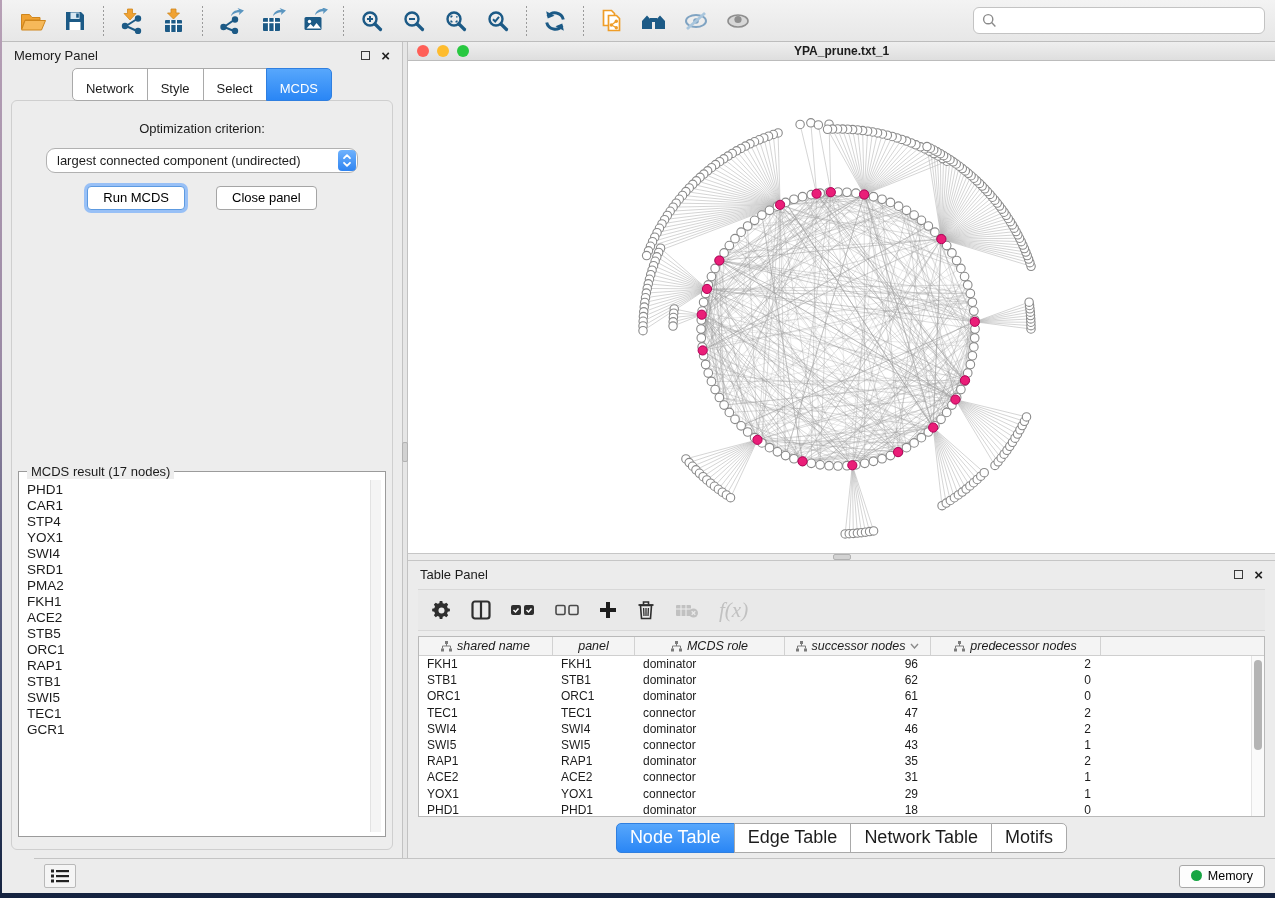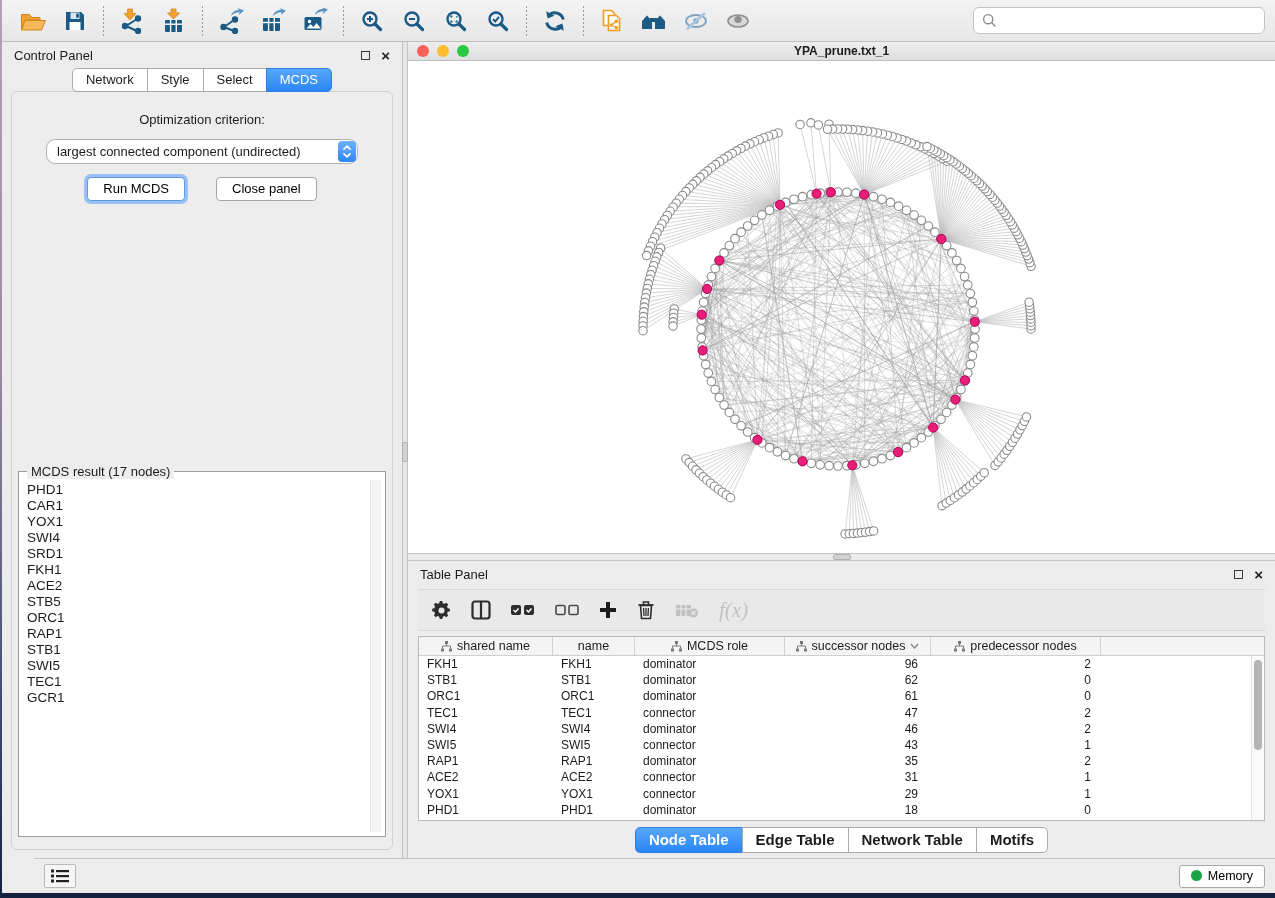--- a/index.html
+++ b/index.html
@@ -24,21 +24,21 @@
   
   .content { flex:1; display:flex; min-height:0; }
 
   
   .control-panel { flex:none; width:400px; background:#ececec; display:flex; flex-direction:column; min-height:0; }
   .panel-header { flex:none; height:26px; display:flex; align-items:center; padding:0 12px; font-size:13px; }
   .win-icons { margin-left:auto; display:flex; align-items:center; gap:11px; }
   .win-float { width:9px; height:9px; border:1.5px solid #3a3a3a; display:inline-block; cursor:pointer; }
   .win-close { font-size:15px; font-weight:700; line-height:9px; color:#222; cursor:pointer; }
   .tabbar { flex:none; display:flex; justify-content:center; position:relative; z-index:2; margin-bottom:-1px; }
-  .cptab { padding:3px 13px 4px; font-size:13px; background:#fff; border:1px solid #a9a9a9; margin-left:-1px; cursor:pointer; }
+  .cptab { padding:12px 13px 4px; font-size:13px; background:#fff; border:1px solid #a9a9a9; margin-left:-1px; cursor:pointer; }
   .cptab:first-child { border-radius:5px 0 0 5px; margin-left:0; }
   .cptab:last-child { border-radius:0 5px 5px 0; }
   .cptab.selected { background:linear-gradient(#57a7fc,#2a86f5); border-color:#2f7fe0; color:#fff; }
   .cp-body { flex:1; margin:0 9px 8px; border:1px solid #cfcfcf; border-radius:6px; background:#ededed;
              display:flex; flex-direction:column; align-items:center; padding-top:20px; min-height:0; }
   .opt-label { font-size:13px; margin-bottom:12px; }
   .select-box { position:relative; width:312px; height:25px; background:#fff; border:1px solid #b1b1b1; border-radius:9px;
                 display:flex; align-items:center; font-size:13px; padding:0 26px 0 10px; cursor:pointer; }
   .select-box .val { white-space:nowrap; overflow:hidden; }
   .stepper { position:absolute; right:1px; top:1px; bottom:1px; width:18px; border-radius:4px;
@@ -70,34 +70,34 @@
 
   
   .table-panel { flex:1; background:#ececec; display:flex; flex-direction:column; min-height:0; }
   .tp-toolbar { flex:none; height:42px; margin:2px 10px 0; background:#e9e9e9; border-top:1px solid #d8d8d8; border-bottom:1px solid #d8d8d8;
                 display:flex; align-items:center; gap:20px; padding:0 14px; }
   .tpi { display:flex; align-items:center; justify-content:center; cursor:pointer; background:none; border:none; }
   .tpi.disabled { opacity:.5; cursor:default; }
   .fx { font-family:"Liberation Serif","DejaVu Serif",serif; font-style:italic; font-size:21px; color:#9a9a9a; }
   .table-viewport { flex:1; margin:5px 10px 3px; border:1px solid #b9b9b9; background:#fff; position:relative; overflow:hidden;
                     display:flex; flex-direction:column; min-height:0; }
-  .thead { flex:none; display:flex; height:19px; background:#f4f4f4; border-bottom:1px solid #cfcfcf; }
+  .thead { flex:none; display:flex; height:19px; background:#f4f4f4; border-bottom:1px solid #cfcfcf;font-style:italic; }
   .th { display:flex; align-items:center; justify-content:center; gap:5px; font-size:12.5px; border-right:1px solid #d2d2d2; }
   .c0{width:134px;} .c1{width:82px;} .c2{width:150px;} .c3{width:146px;} .c4{width:170px;}
   .tbody { flex:1; overflow:hidden; }
   .trow { display:flex; height:16.2px; align-items:center; font-size:12px; cursor:default; }
   .td { overflow:hidden; white-space:nowrap; }
   .td.text { padding-left:8px; }
   .td.num { text-align:right; }
   .td.num.c3 { padding-right:13px; }
   .td.num.c4 { padding-right:10px; }
   .tscroll { position:absolute; right:0; top:19px; bottom:0; width:13px; background:#fafafa; border-left:1px solid #e4e4e4; }
   .tthumb { position:absolute; top:4px; right:2px; width:8px; height:90px; background:#b4b4b4; border-radius:4px; cursor:pointer; }
   .tp-tabs { flex:none; display:flex; justify-content:center; align-items:center; padding:3px 0 5px; }
-  .tptab { padding:3px 13px 4px; font-size:15px; background:#fff; border:1px solid #a9a9a9; margin-left:-1px; cursor:pointer;font-weight:bold; }
+  .tptab { padding:3px 13px 4px; font-size:18px; background:#fff; border:1px solid #a9a9a9; margin-left:-1px; cursor:pointer; }
   .tptab:first-child { border-radius:5px 0 0 5px; margin-left:0; }
   .tptab:last-child { border-radius:0 5px 5px 0; }
   .tptab.selected { background:linear-gradient(#57a7fc,#2a86f5); border-color:#2f7fe0; color:#fff; }
 
   
   .statusbar { flex:none; height:35px; border-top:1px solid #c4c4c4; background:#ececec; display:flex; align-items:center; padding:4px 10px;margin-left:32px; }
   .list-btn { width:32px; height:24px; background:#f5f5f5; border:1px solid #b9b9b9; border-radius:2px; display:flex; align-items:center; justify-content:center; cursor:pointer; }
   .memory-btn { margin-left:auto; display:flex; align-items:center; gap:6px; padding:3px 11px 4px; background:#fdfdfd; border:1px solid #a8a8a8; border-radius:3px; font-size:12.5px; cursor:pointer; }
   .mem-dot { width:11px; height:11px; border-radius:50%; background:#17a543; }
 </style>
@@ -257,21 +257,21 @@
           <line x1="9.6" y1="9.6" x2="13.4" y2="13.4" stroke="#8a8a8a" stroke-width="1.4"></line>
         </svg>
       <input type="text" placeholder="" style="">
     </div>
   </div>
 
   <div class="content">
 
     <div class="control-panel">
       <div class="panel-header">
-        <span>Control Panel</span>
+        <span>Memory Panel</span>
         <span class="win-icons">
           <span class="win-float"></span>
           <span class="win-close">×</span>
         </span>
       </div>
       <div class="tabbar">
         <div class="cptab">Network</div>
         <div class="cptab">Style</div>
         <div class="cptab">Select</div>
         <div class="cptab selected">MCDS</div>
@@ -288,23 +288,25 @@
         </div>
         <div class="btn-row">
           <button class="btn focus-ring">Run MCDS</button>
           <button class="btn">Close panel</button>
         </div>
         <div class="result-box">
           <div class="result-legend">MCDS result (17 nodes)</div>
           <div class="result-list" id="mcds-list">
               <div>PHD1</div>
               <div>CAR1</div>
+              <div>STP4</div>
               <div>YOX1</div>
               <div>SWI4</div>
               <div>SRD1</div>
+              <div>PMA2</div>
               <div>FKH1</div>
               <div>ACE2</div>
               <div>STB5</div>
               <div>ORC1</div>
               <div>RAP1</div>
               <div>STB1</div>
               <div>SWI5</div>
               <div>TEC1</div>
               <div>GCR1</div>
             </div>
@@ -1311,21 +1313,21 @@
             <div class="th c0">
               <svg width="11" height="11" viewBox="0 0 11 11">
                   <rect x="4" y="0" width="3" height="3" fill="#7a7a7a"></rect>
                   <rect x="0" y="7.5" width="3" height="3" fill="#7a7a7a"></rect>
                   <rect x="8" y="7.5" width="3" height="3" fill="#7a7a7a"></rect>
                   <path d="M5.5 3v2M1.5 7.5V5h8v2.5" fill="none" stroke="#7a7a7a"></path>
                 </svg>
               <span>shared name</span>
             </div>
             <div class="th c1">
-              <span>name</span>
+              <span>panel</span>
             </div>
             <div class="th c2">
               <svg width="11" height="11" viewBox="0 0 11 11">
                   <rect x="4" y="0" width="3" height="3" fill="#7a7a7a"></rect>
                   <rect x="0" y="7.5" width="3" height="3" fill="#7a7a7a"></rect>
                   <rect x="8" y="7.5" width="3" height="3" fill="#7a7a7a"></rect>
                   <path d="M5.5 3v2M1.5 7.5V5h8v2.5" fill="none" stroke="#7a7a7a"></path>
                 </svg>
               <span>MCDS role</span>
             </div>

